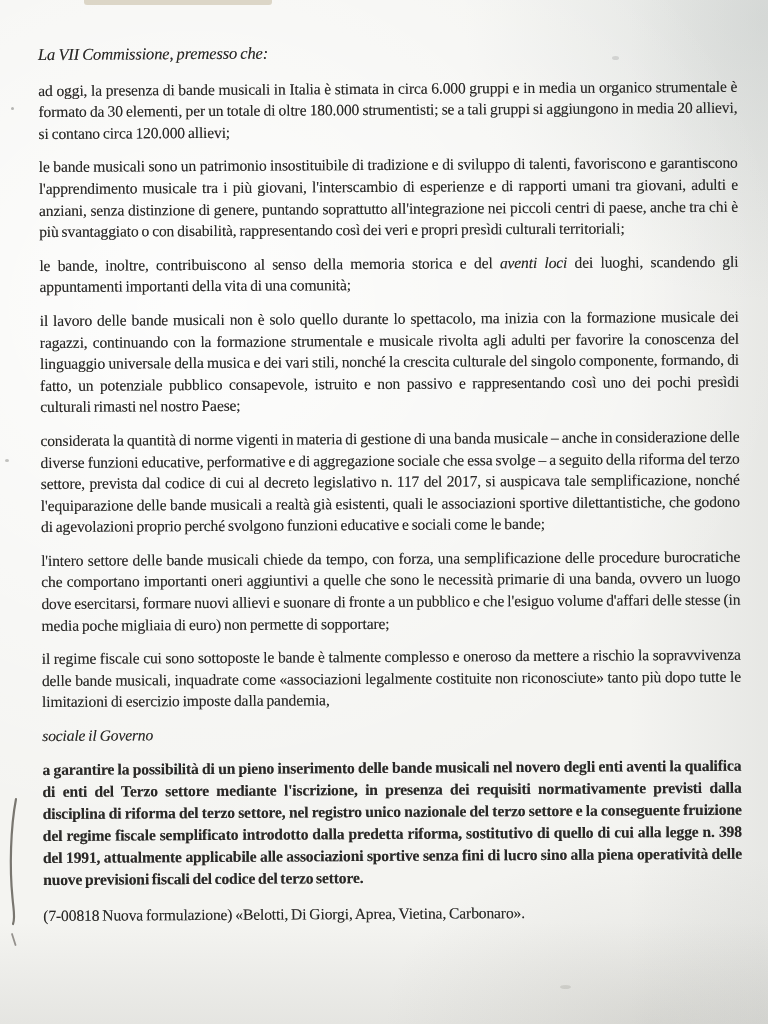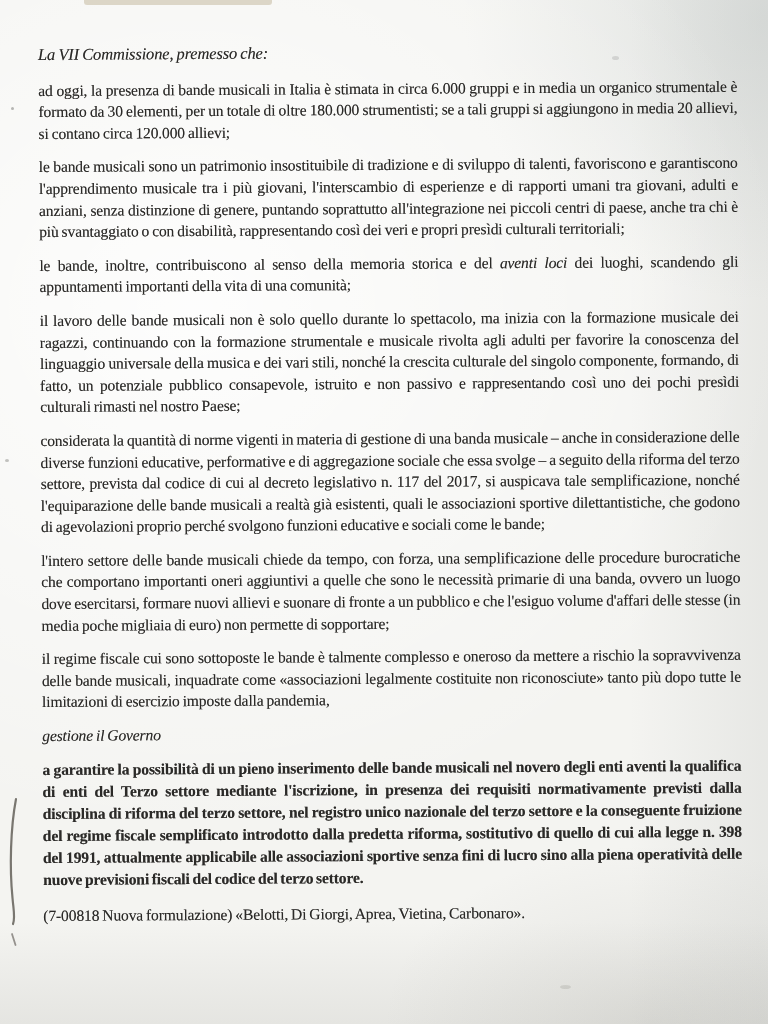--- a/index.html
+++ b/index.html
@@ -71,19 +71,19 @@
   <div class="page-text">
     <p class="para lead">La VII Commissione, premesso che:</p>
     <div id="paragraphs">
         <p class="para body"><span class="">ad oggi, la presenza di bande musicali in Italia è stimata in circa 6.000 gruppi e in media un organico strumentale è formato da 30 elementi, per un totale di oltre 180.000 strumentisti; se a tali gruppi si aggiungono in media 20 allievi, si contano circa 120.000 allievi;</span></p>
         <p class="para body"><span class="">le bande musicali sono un patrimonio insostituibile di tradizione e di sviluppo di talenti, favoriscono e garantiscono l'apprendimento musicale tra i più giovani, l'interscambio di esperienze e di rapporti umani tra giovani, adulti e anziani, senza distinzione di genere, puntando soprattutto all'integrazione nei piccoli centri di paese, anche tra chi è più svantaggiato o con disabilità, rappresentando così dei veri e propri presìdi culturali territoriali;</span></p>
         <p class="para body"><span class="">le bande, inoltre, contribuiscono al senso della memoria storica e del </span><span class="em">aventi loci</span><span class=""> dei luoghi, scandendo gli appuntamenti importanti della vita di una comunità;</span></p>
         <p class="para body"><span class="">il lavoro delle bande musicali non è solo quello durante lo spettacolo, ma inizia con la formazione musicale dei ragazzi, continuando con la formazione strumentale e musicale rivolta agli adulti per favorire la conoscenza del linguaggio universale della musica e dei vari stili, nonché la crescita culturale del singolo componente, formando, di fatto, un potenziale pubblico consapevole, istruito e non passivo e rappresentando così uno dei pochi presìdi culturali rimasti nel nostro Paese;</span></p>
         <p class="para body"><span class="">considerata la quantità di norme vigenti in materia di gestione di una banda musicale – anche in considerazione delle diverse funzioni educative, performative e di aggregazione sociale che essa svolge – a seguito della riforma del terzo settore, prevista dal codice di cui al decreto legislativo n. 117 del 2017, si auspicava tale semplificazione, nonché l'equiparazione delle bande musicali a realtà già esistenti, quali le associazioni sportive dilettantistiche, che godono di agevolazioni proprio perché svolgono funzioni educative e sociali come le bande;</span></p>
         <p class="para body"><span class="">l'intero settore delle bande musicali chiede da tempo, con forza, una semplificazione delle procedure burocratiche che comportano importanti oneri aggiuntivi a quelle che sono le necessità primarie di una banda, ovvero un luogo dove esercitarsi, formare nuovi allievi e suonare di fronte a un pubblico e che l'esiguo volume d'affari delle stesse (in media poche migliaia di euro) non permette di sopportare;</span></p>
         <p class="para body"><span class="">il regime fiscale cui sono sottoposte le bande è talmente complesso e oneroso da mettere a rischio la sopravvivenza delle bande musicali, inquadrate come «associazioni legalmente costituite non riconosciute» tanto più dopo tutte le limitazioni di esercizio imposte dalla pandemia,</span></p>
-        <p class="para italic"><span class="">gestione il Governo</span></p>
+        <p class="para italic"><span class="">sociale il Governo</span></p>
         <p class="para bold"><span class="">a garantire la possibilità di un pieno inserimento delle bande musicali nel novero degli enti aventi la qualifica di enti del Terzo settore mediante l'iscrizione, in presenza dei requisiti normativamente previsti dalla disciplina di riforma del terzo settore, nel registro unico nazionale del terzo settore e la conseguente fruizione del regime fiscale semplificato introdotto dalla predetta riforma, sostitutivo di quello di cui alla legge n. 398 del 1991, attualmente applicabile alle associazioni sportive senza fini di lucro sino alla piena operatività delle nuove previsioni fiscali del codice del terzo settore.</span></p>
         <p class="para signature"><span class="">(7-00818 Nuova formulazione) «Belotti, Di Giorgi, Aprea, Vietina, Carbonaro».</span></p>
       </div>
   </div>
 
 </div>
 
 </body></html>

